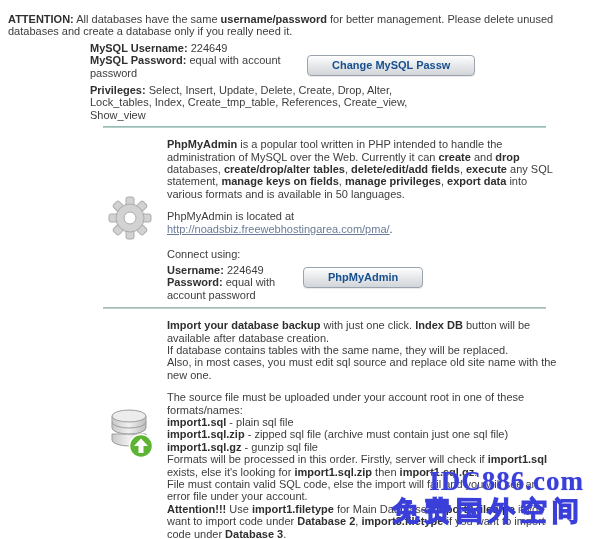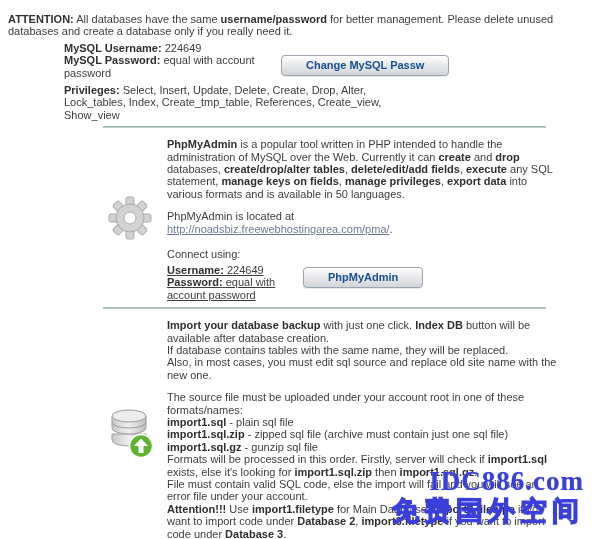--- a/index.html
+++ b/index.html
@@ -5,21 +5,21 @@
   html,body{margin:0;padding:0;background:#fff;}
   body{width:600px;height:539px;overflow:hidden;
        font-family:"Liberation Sans","DejaVu Sans",sans-serif;
        font-size:11px;line-height:12.4px;color:#3d3d3d;}
   .page{position:relative;width:600px;height:539px;box-sizing:border-box;
         padding:13px 8px 0 8px;}
   b{color:#2f2f2f;text-align:center;}
   p{margin:0;}
   .attention{width:586px;margin-bottom:4px;}
   
-  .s1{margin-left:56px;}
+  .s1{margin-left:82px;}
   .row{display:flex;align-items:flex-start;}
   .pw-block{width:217px;}
   .privileges{width:362px;margin-top:5px;}
   
   .btn{display:inline-block;box-sizing:border-box;
        font-family:"Liberation Sans","DejaVu Sans",sans-serif;
        font-size:11px;font-weight:bold;color:#17508f;
        background:linear-gradient(#ffffff,#e9eaec 45%,#d2d5d9);
        border:1px solid #9aa4ae;border-radius:4px;
        padding:3px 24px 4px;cursor:pointer;
@@ -29,21 +29,21 @@
   .hr{border:none;height:2px;width:443px;margin:5px 0 0 95px;
       background:linear-gradient(#8db2ab,#c2d8d3);}
   .hr2{background:linear-gradient(#9bb3af,#c8d8d4);margin-top:6px;}
   
   .section{display:flex;align-items:center;margin-left:100px;margin-top:10px;}
   .icon-col{width:59px;flex:none;}
   .text-col{width:394px;}
   .text-col p{margin:0 0 10px;}
   .text-col p.tight{margin-bottom:4px;}
   a{color:#6b7b96;text-decoration:underline;}
-  .creds{width:136px;text-decoration:underline;}
+  .creds{width:136px;}
   .creds-row{display:flex;align-items:flex-start;margin-bottom:0;}
   .pma-btn{margin-top:3px;}
   
   .watermark{position:absolute;right:16px;top:468px;text-align:right;
              pointer-events:none;line-height:1;}
   .wm-site{font-family:"Liberation Serif","DejaVu Serif",serif;
            font-weight:bold;font-size:27px;letter-spacing:1px;color:#3a3fd9;
            text-shadow:0 0 1px #8a8de8;}
   .wm-cn{margin-top:3px;font-weight:bold;font-size:27px;letter-spacing:5px;
          color:#0c4a6e;-webkit-text-stroke:1.3px #3a3fd9;}

